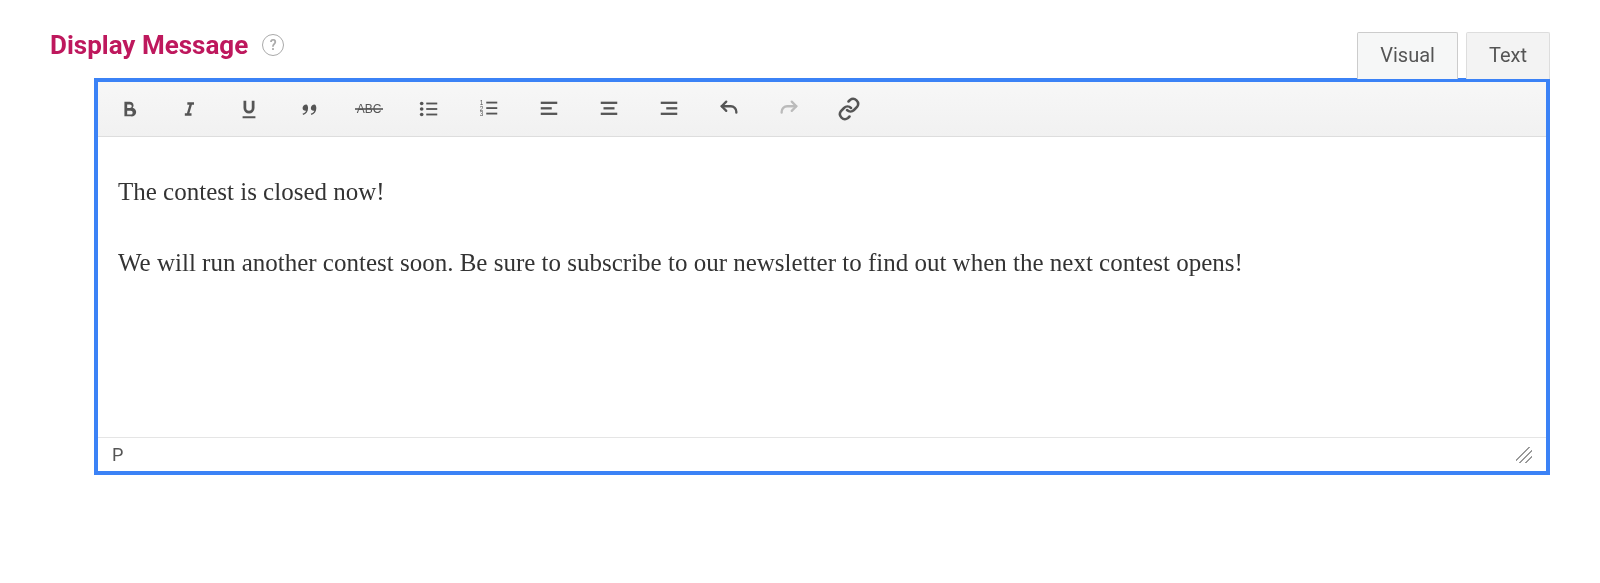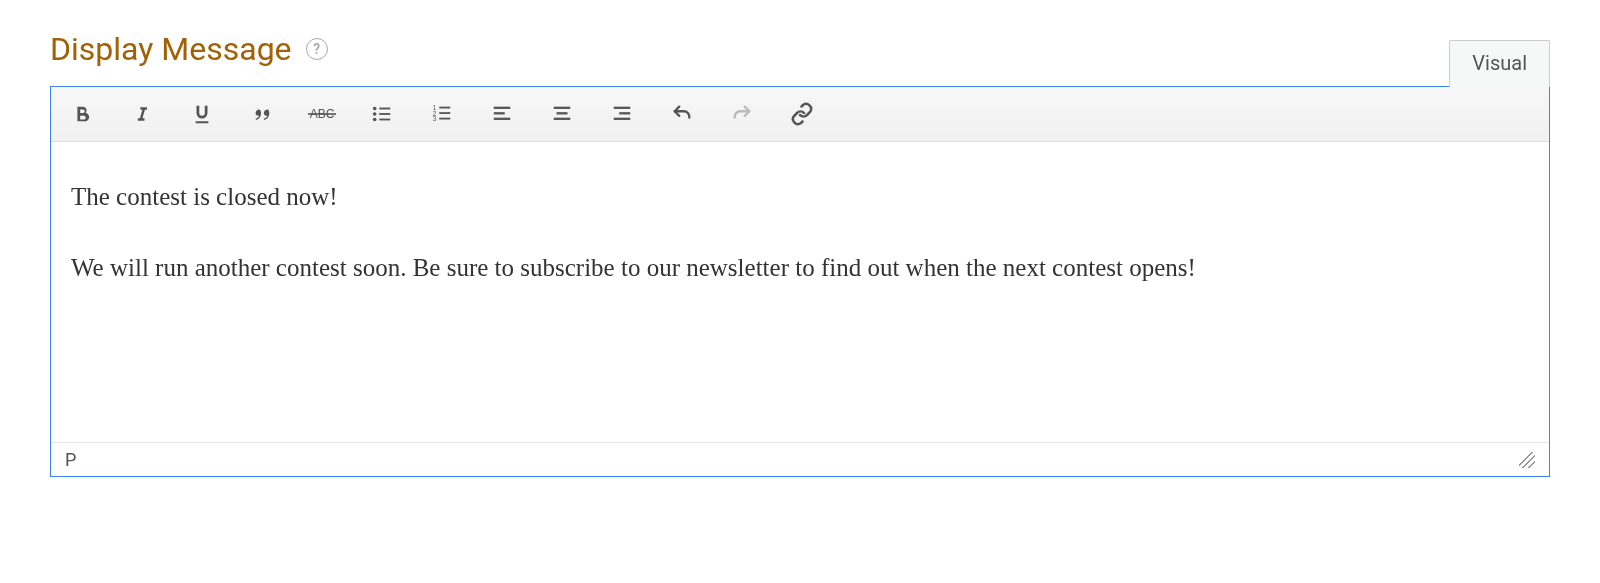--- a/index.html
+++ b/index.html
@@ -16,23 +16,23 @@
     align-items: flex-end;
     margin-bottom: 0;
   }
   .label-group {
     display: flex;
     align-items: center;
     gap: 14px;
     padding-bottom: 18px;
   }
   .field-label {
-    font-size: 32px;
-    color: #a16207;
-    font-weight: 400;
+    font-size: 26px;
+    color: #be185d;
+    font-weight: 700;
   }
   .help-circle {
     width: 22px;
     height: 22px;
     border: 1.5px solid #aaa;
     border-radius: 50%;
     display: flex;
     align-items: center;
     justify-content: center;
     color: #aaa;
@@ -56,21 +56,22 @@
     border-top-right-radius: 2px;
     position: relative;
     top: 1px;
   }
   .tab.active {
     background: #f6f7f7;
     border-color: #ccc;
     text-align: center;
   }
   .editor-wrap {
-    border: 1px solid #3b82f6;
+    border: 4px solid #3b82f6;
+    margin-left: 44px;
   }
   .toolbar {
     background: linear-gradient(#f7f7f7, #f1f1f1);
     border-bottom: 1px solid #ddd;
     padding: 10px 14px;
     display: flex;
     gap: 26px;
     align-items: center;
   }
   .tbtn {
@@ -115,20 +116,21 @@
 </head>
 <body>
 
 <div class="header-row">
   <div class="label-group">
     <span class="field-label">Display Message</span>
     <span class="help-circle">?</span>
   </div>
   <div class="tabs">
     <div class="tab active">Visual</div>
+    <div class="tab">Text</div>
   </div>
 </div>
 
 <div class="editor-wrap">
   <div class="toolbar">
 
     <span class="tbtn" title="Bold">
       <svg width="22" height="22" viewBox="0 0 24 24" fill="currentColor">
           <path d="M7 4h6a4 4 0 0 1 3 6.6A4.5 4.5 0 0 1 14 20H7V4zm3 3v4h3a2 2 0 1 0 0-4h-3zm0 7v4h4a2 2 0 1 0 0-4h-4z"></path>
         </svg>

